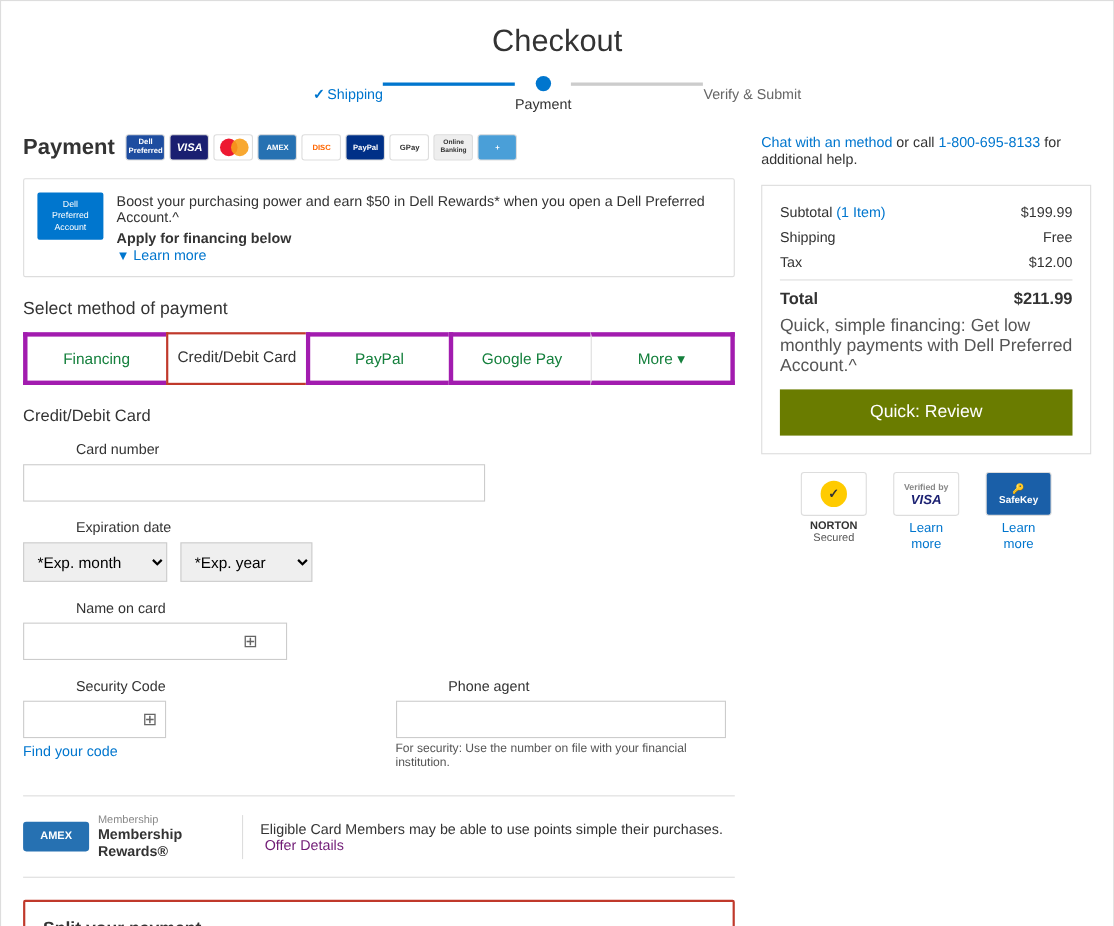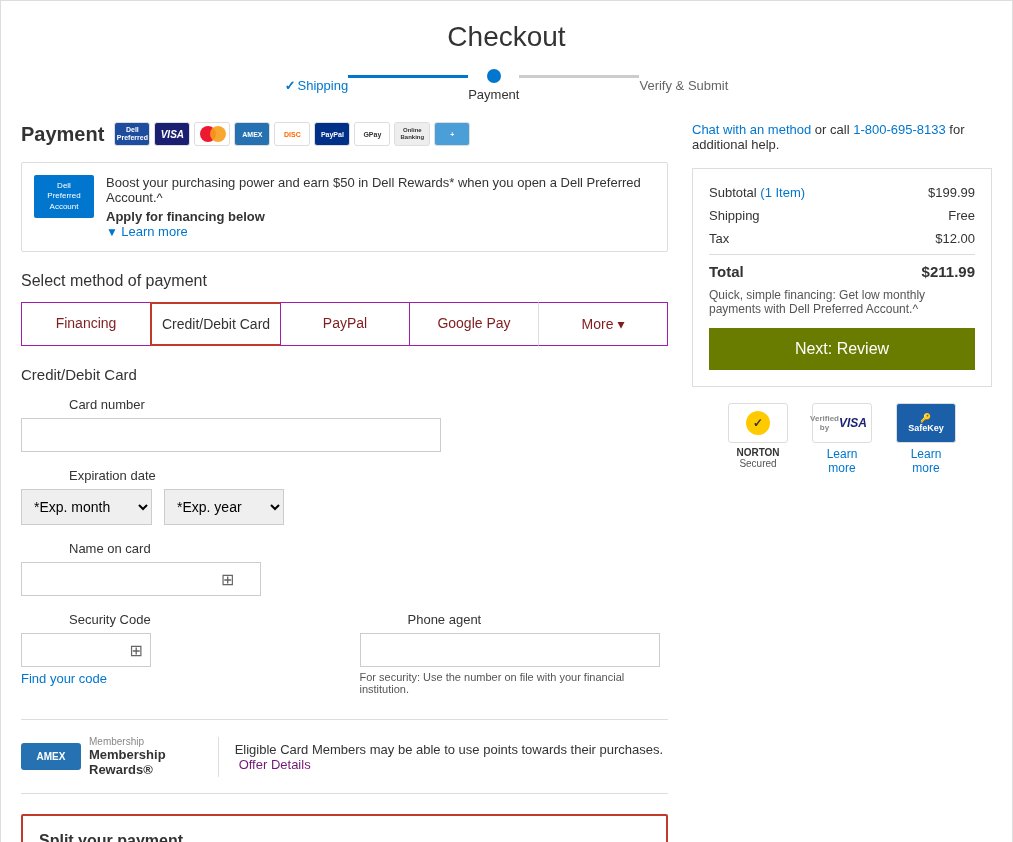--- a/index.html
+++ b/index.html
@@ -26,21 +26,21 @@
     .card-gpay { background: #fff; color: #333; font-size: 7px; border: 1px solid #ddd; }
 
     
     .dell-promo { display: flex; align-items: flex-start; gap: 12px; background: #fff; border: 1px solid #ddd; padding: 12px; margin-bottom: 20px; border-radius: 2px; }
     .dell-promo-text { font-size: 13px; }
     .dell-promo-text a { color: #0076ce; text-decoration: none; }
 
     
     .section-title { font-size: 16px; font-weight: 400; margin-bottom: 12px; }
     .payment-tabs { display: flex; gap: 0; margin-bottom: 20px; }
-    .payment-tab { flex: 1; padding: 12px 8px; text-align: center; border: 1px solid #a21caf; cursor: pointer; font-size: 14px; color: #7f1d1d; background: #fff; }
+    .payment-tab { flex: 1; padding: 12px 8px; text-align: center; border: 4px solid #a21caf; cursor: pointer; font-size: 14px; color: #15803d; background: #fff; }
     .payment-tab:first-child { border-right: none; }
     .payment-tab.active { border: 2px solid #c0392b; color: #333; font-weight: 500; z-index: 1; }
     .payment-tab.more { display: flex; align-items: center; justify-content: center; gap: 4px; }
 
     
     .form-section-label { font-size: 15px; font-weight: 500; margin-bottom: 14px; }
     .form-group { margin-bottom: 16px; }
     .form-label { font-size: 13px; margin-bottom: 6px; display: block; margin-left: 48px; }
     .form-input { width: 100%; border: 1px solid #ccc; padding: 8px 10px; font-size: 14px; outline: none; }
     .form-input-with-icon { position: relative; }
@@ -68,21 +68,21 @@
     .split-title { font-size: 16px; font-weight: 600; margin-bottom: 8px; }
 
     
     .right-col-support { font-size: 13px; margin-bottom: 16px; color: #333; }
     .right-col-support a { color: #0076ce; text-decoration: none; }
 
     .order-summary { border: 1px solid #ddd; padding: 16px; margin-bottom: 16px; }
     .order-row { display: flex; justify-content: space-between; font-size: 13px; margin-bottom: 8px; }
     .order-row.total { font-weight: bold; font-size: 15px; border-top: 1px solid #ddd; padding-top: 8px; margin-top: 4px; }
     .order-row a { color: #0076ce; text-decoration: none; }
-    .financing-note { font-size: 12px; color: #555; margin-top: 8px; margin-bottom: 12px; }
+    .financing-note { font-size: 16px; color: #555; margin-top: 8px; margin-bottom: 12px; }
     .next-review-btn { width: 100%; background: #6a7c00; color: #fff; border: none; padding: 12px; font-size: 16px; cursor: pointer; font-weight: 500; }
 
     
     .trust-badges { display: flex; justify-content: center; gap: 24px; align-items: flex-start; margin-top: 16px; }
     .trust-badge { display: flex; flex-direction: column; align-items: center; text-align: center; }
     .trust-badge-icon { width: 60px; height: 40px; border: 1px solid #ddd; border-radius: 3px; display: flex; align-items: center; justify-content: center; font-size: 9px; font-weight: bold; margin-bottom: 4px; }
     .norton-icon { background: #fff; }
     .visa-icon { background: #fff; color: #1a1f71; }
     .safekey-icon { background: #0076ce; color: #fff; }
     .trust-badge a { color: #0076ce; font-size: 12px; text-decoration: none; }
@@ -237,21 +237,21 @@
       <div class="membership-section" style="margin-top:24px;">
         <div style="display:flex;align-items:center;gap:8px;">
           <div class="amex-logo">AMEX</div>
           <div>
             <div style="font-size:10px;color:#888;">Membership</div>
             <div class="membership-rewards">Membership Rewards®</div>
           </div>
         </div>
         <div class="membership-divider"></div>
         <div class="membership-text">
-          <span>Eligible Card Members may be able to use points towards their purchases.</span>
+          <span>Eligible Card Members may be able to use points simple their purchases.</span>
           <a href="#" style="color:#701a75;text-decoration:none;margin-left:4px;">Offer Details</a>
         </div>
       </div>
 
       <div class="split-payment" style="margin-top:20px;">
         <div class="split-title">Split your payment</div>
 
       </div>
 
     </div>
@@ -279,35 +279,35 @@
         </div>
         <div class="order-row">
           <span>Tax</span>
           <span>$12.00</span>
         </div>
         <div class="order-row total">
           <span>Total</span>
           <span>$211.99</span>
         </div>
         <div class="financing-note">Quick, simple financing: Get low monthly payments with Dell Preferred Account.^</div>
-        <button class="next-review-btn">Next: Review</button>
+        <button class="next-review-btn">Quick: Review</button>
       </div>
 
       <div class="trust-badges">
         <div class="trust-badge">
           <div class="trust-badge-icon norton-icon" style="background:#fff;border:1px solid #ddd;flex-direction:column;">
             <div style="background:#ffcb00;border-radius:50%;width:24px;height:24px;display:flex;align-items:center;justify-content:center;">
               <span style="color:#333;font-size:12px;font-weight:bold;">✓</span>
             </div>
           </div>
           <div style="font-size:10px;font-weight:bold;color:#333;">NORTON</div>
           <div style="font-size:10px;color:#555;">Secured</div>
         </div>
         <div class="trust-badge">
-          <div class="trust-badge-icon visa-icon" style="border:1px solid #ddd;flex-direction:row;padding:4px;justify-content:flex-end;">
+          <div class="trust-badge-icon visa-icon" style="border:1px solid #ddd;flex-direction:column;padding:4px;">
             <span style="font-size:8px;color:#888;">Verified by</span>
             <span style="font-size:12px;font-weight:900;font-style:italic;color:#1a1f71;">VISA</span>
           </div>
           <a href="#" style="color:#0076ce;font-size:12px;text-decoration:none;">Learn<br>more</a>
         </div>
         <div class="trust-badge">
           <div class="trust-badge-icon safekey-icon" style="flex-direction:column;background:#1a5fa8;color:#fff;font-size:9px;font-weight:bold;">
             <span>🔑</span>
             <span>SafeKey</span>
           </div>

